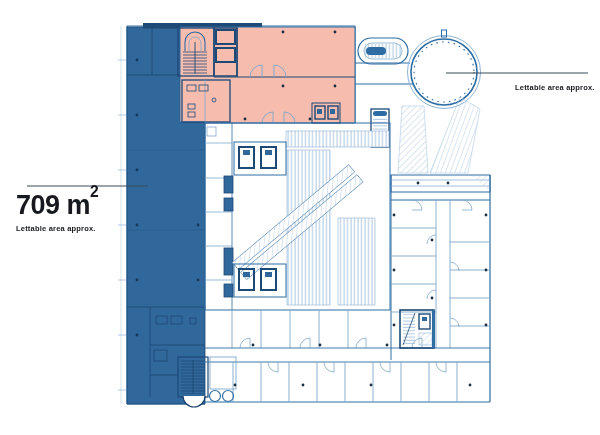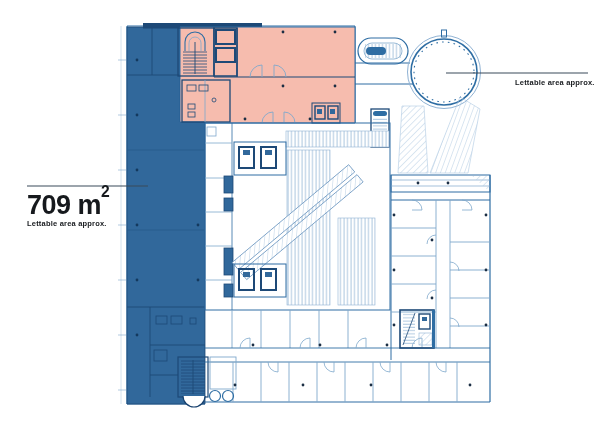--- a/index.html
+++ b/index.html
@@ -14,22 +14,22 @@
   .w-med   { stroke:var(--wall-medium); fill:none; }
   .w-light { stroke:#7FA8CC; fill:none; }
   .w-faint { stroke:#C9DAEA; fill:none; }
   .dot  { fill:var(--dot); }
   .dotb { fill:#14395E; }
 
   
   .label { position:absolute; color:var(--text); }
   .area-value { font-size:27px; font-weight:700; letter-spacing:-.5px; line-height:1; white-space:nowrap; }
   .area-value sup { font-size:58%; position:relative; top:-.45em; font-weight:700; }
-  .area-caption { font-size:7.5px; font-weight:700; letter-spacing:.2px; white-space:nowrap; }
-  .label-left  { left:27px;  top:191px; }
+  .area-caption { font-size:7.5px; font-weight:700; letter-spacing:.2px; margin-top:5px; white-space:nowrap; }
+  .label-left  { left:16px;  top:191px; }
   .label-right { left:515px; top:78px;  }
 </style>
 </head>
 <body>
 
 <div class="stage">
 
 <svg width="600" height="435" viewBox="0 0 600 435">
   <defs>
     <pattern id="vlines" width="3.5" height="4" patternUnits="userSpaceOnUse">

